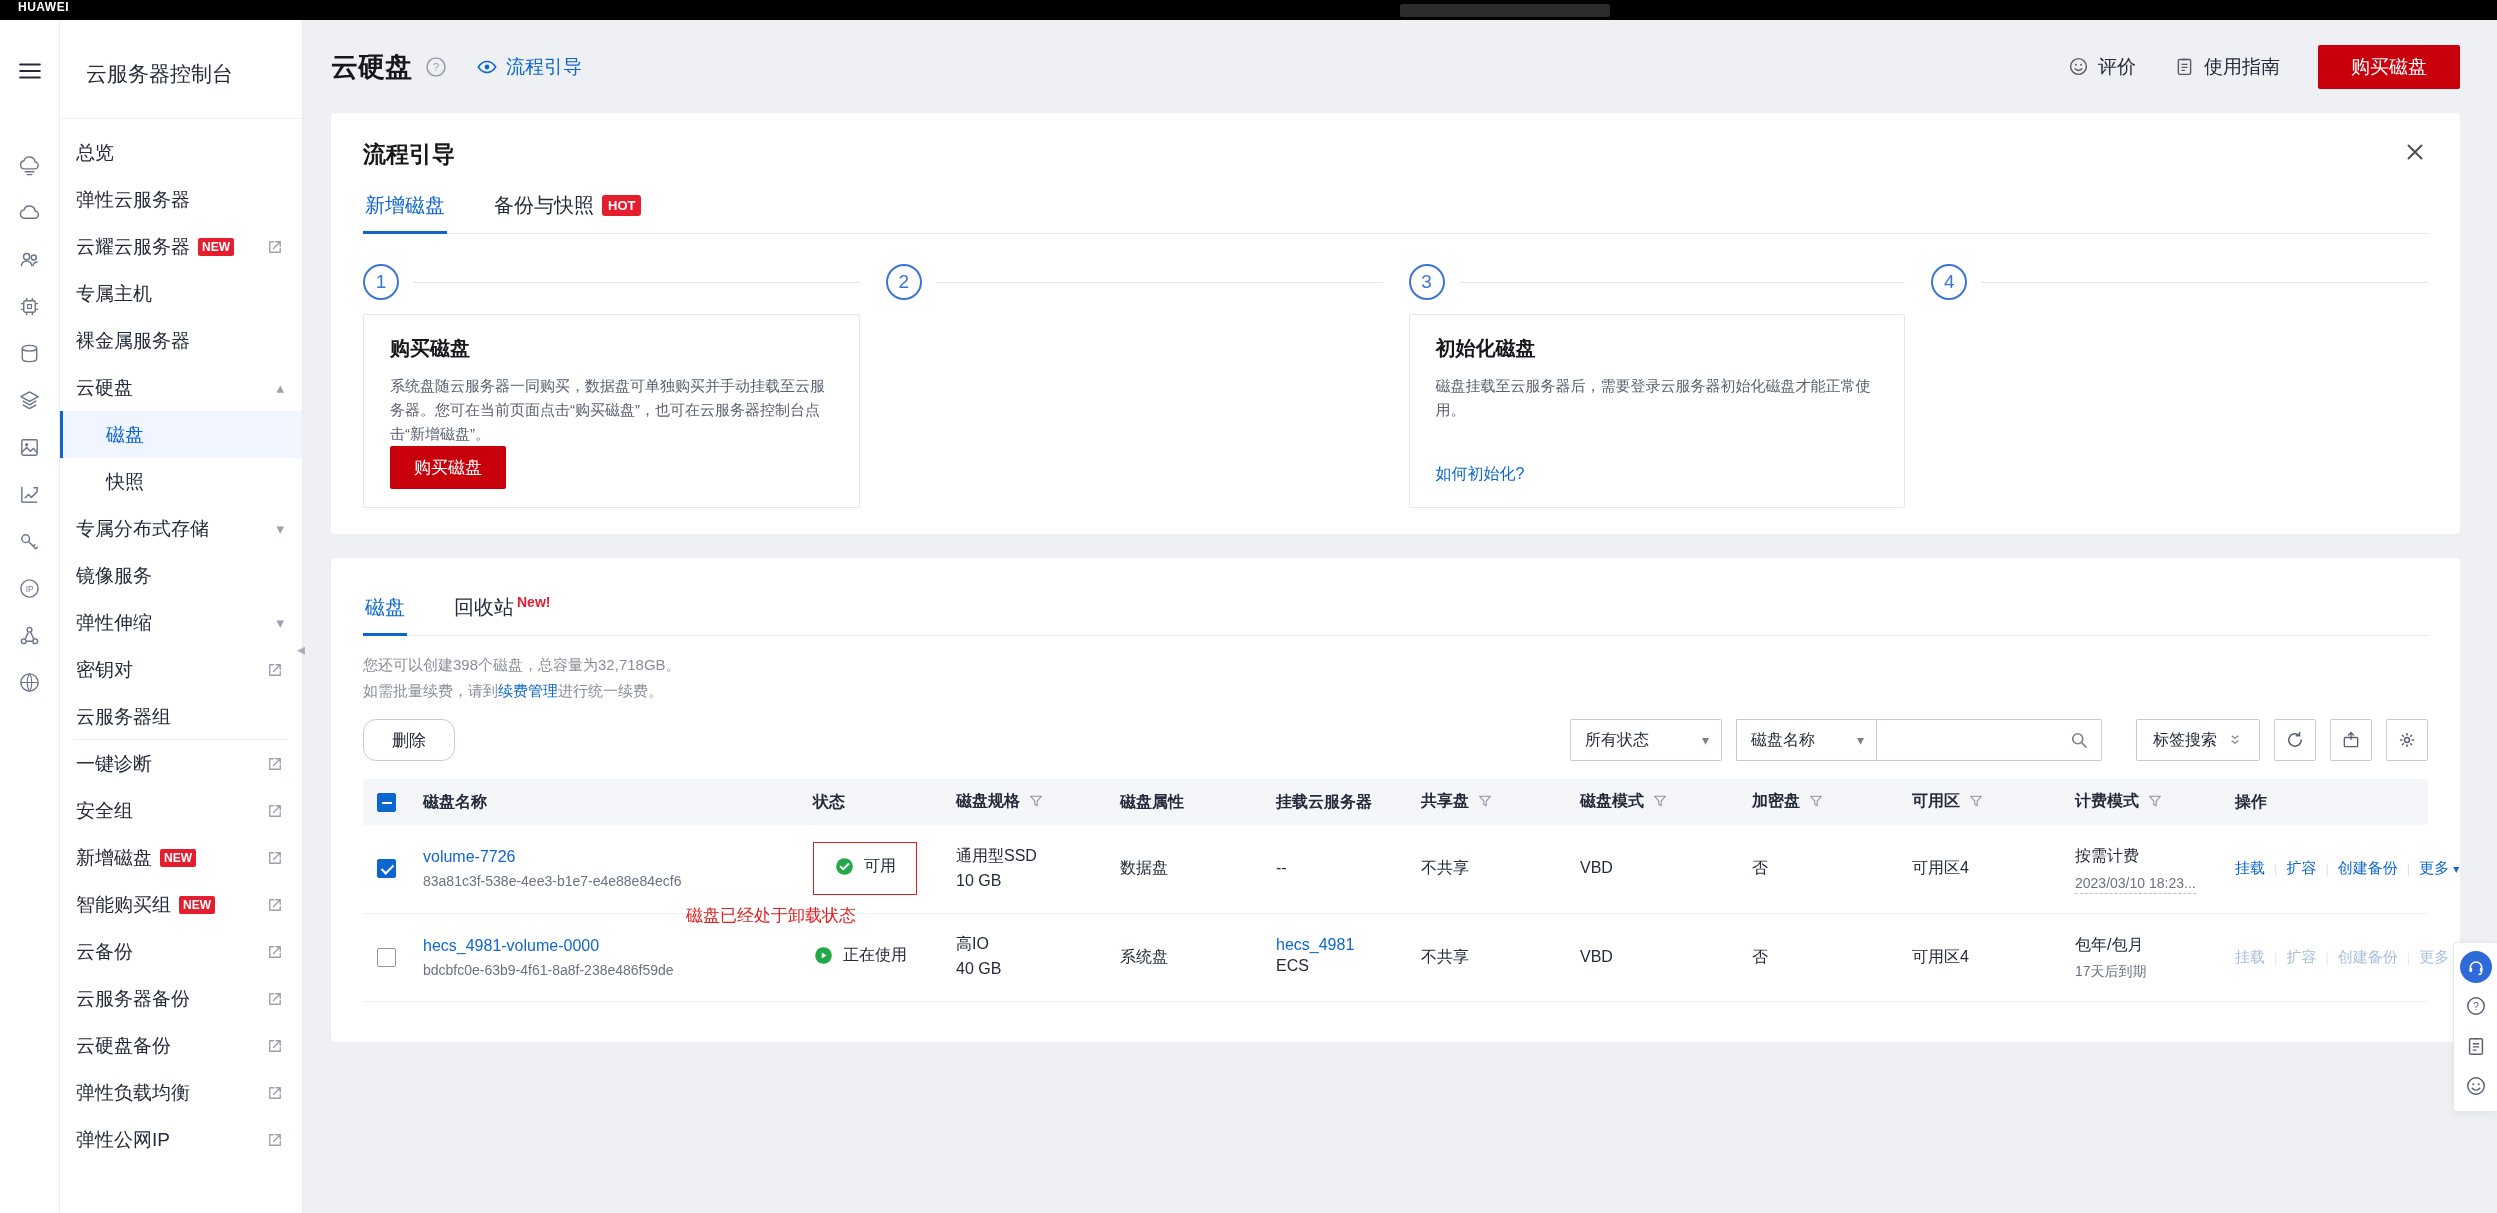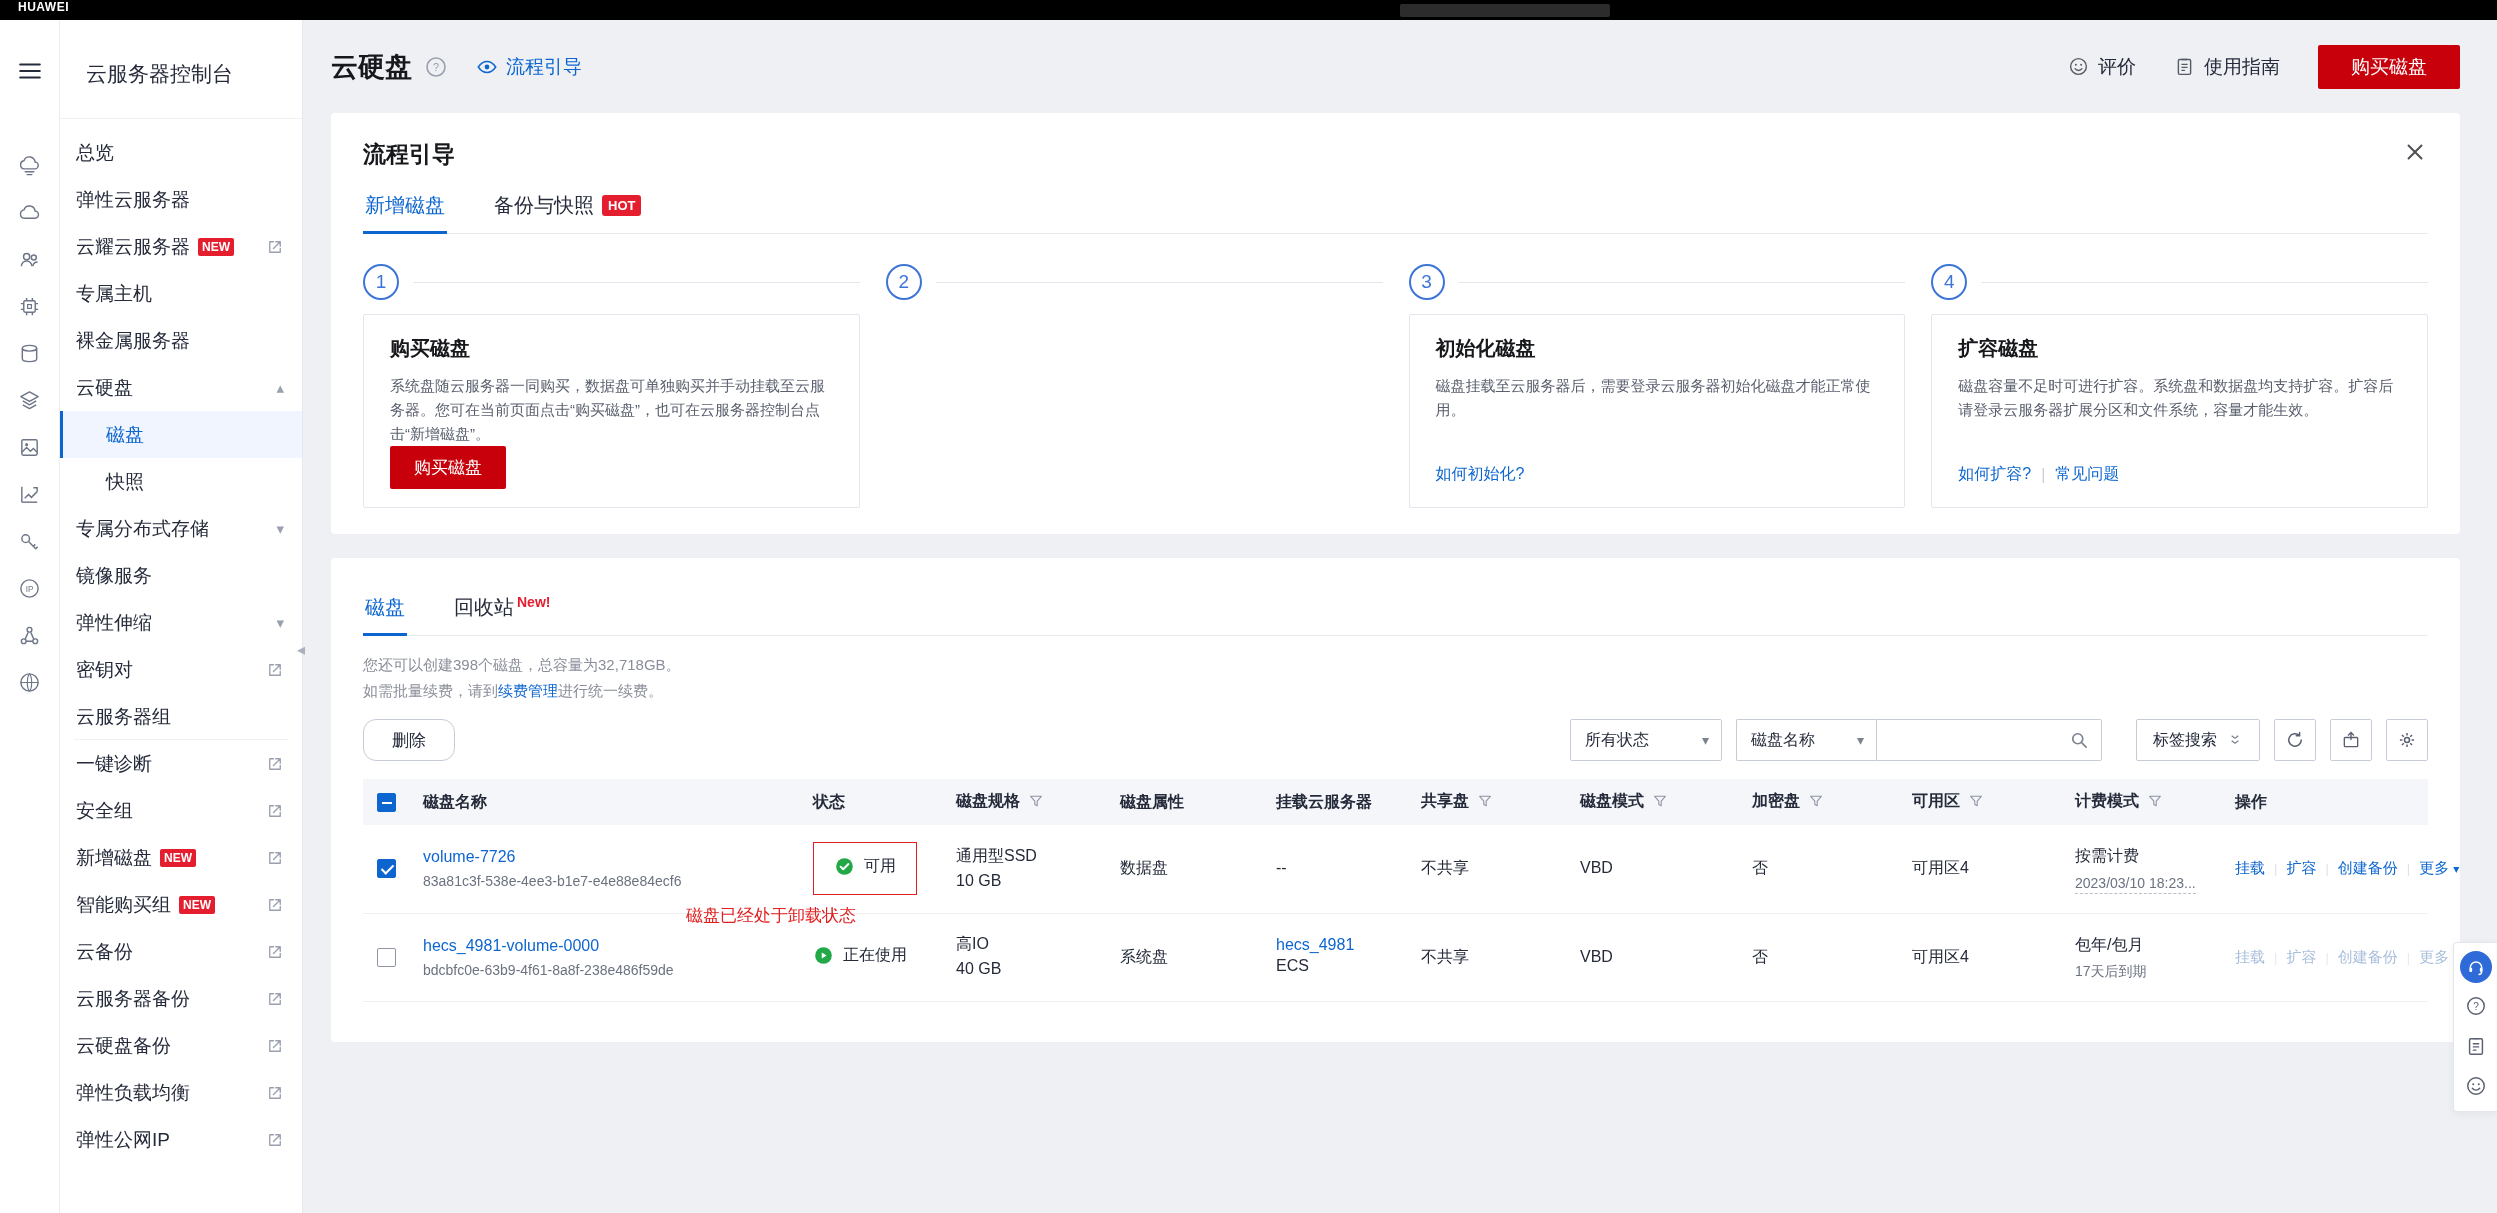--- a/index.html
+++ b/index.html
@@ -456,29 +456,20 @@
               <p class="step-desc">磁盘挂载至云服务器后，需要登录云服务器初始化磁盘才能正常使用。</p>
               <div class="step-links">
                 <a class="blue-link">如何初始化?</a>
               </div>
             </div>
           </div>
           <div class="step">
             <div class="step-head">
               <div class="step-num">4</div>
               <div class="step-line"></div>
-            </div>
-            <div class="step-box">
-              <h3>扩容磁盘</h3>
-              <p class="step-desc">磁盘容量不足时可进行扩容。系统盘和数据盘均支持扩容。扩容后请登录云服务器扩展分区和文件系统，容量才能生效。</p>
-              <div class="step-links">
-                <a class="blue-link">如何扩容?</a>
-                <span class="link-sep">|</span>
-                <a class="blue-link">常见问题</a>
-              </div>
             </div>
           </div>
         </div>
     </section>
 
     <section class="card list-card">
       <div class="tabs" id="diskTabs">
           <div class="tab active">
             <span>磁盘</span>
           </div>

